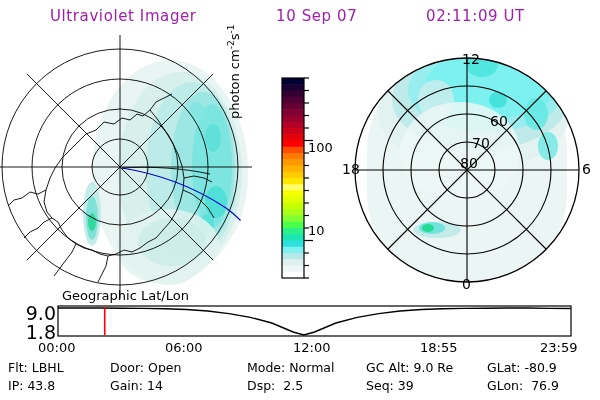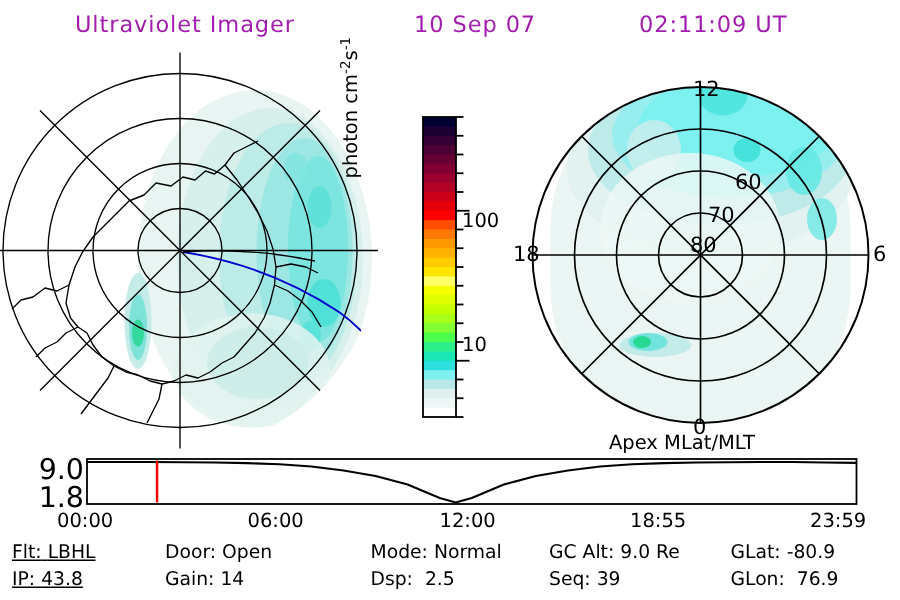--- a/index.html
+++ b/index.html
@@ -45,21 +45,21 @@
     transform:rotate(-90deg);transform-origin:left top;text-align:center;
   }
   .ytick{position:absolute;font-size:19px;right:0px;white-space:nowrap;}
   .xtick{position:absolute;font-size:13px;white-space:nowrap;top:52px;}
 
   
   #status{position:absolute;left:0px;top:358px;width:600px;height:42px;}
   .st{position:absolute;font-size:12.5px;white-space:nowrap;}
   .r1{top:2px;}
   .r2{top:20px;}
-  .c0{left:8px;text-decoration:underline;} .c1{left:110px;} .c2{left:247px;} .c3{left:366px;} .c4{left:487px;}
+  .c0{left:8px;} .c1{left:110px;} .c2{left:247px;} .c3{left:366px;} .c4{left:487px;}
 </style>
 </head>
 <body>
 
 <div id="root">
 
   <div class="hdr" id="hdr-title">Ultraviolet Imager</div>
   <div class="hdr" id="hdr-date">10 Sep 07</div>
   <div class="hdr" id="hdr-time">02:11:09 UT</div>
 
@@ -255,21 +255,21 @@
       <text id="lbl-80" x="120" y="126" font-size="14" font-family="DejaVu Sans, sans-serif">80</text>
 
       <text id="mlt-12" x="122" y="22" font-size="14" font-family="DejaVu Sans, sans-serif">12</text>
       <text id="mlt-6" x="242" y="132" font-size="14" font-family="DejaVu Sans, sans-serif">6</text>
       <text id="mlt-0" x="122" y="247" font-size="14" font-family="DejaVu Sans, sans-serif">0</text>
       <text id="mlt-18" x="2" y="132" font-size="14" font-family="DejaVu Sans, sans-serif">18</text>
     </svg>
   </div>
 
   <div class="abs" id="orbit">
-    <div class="plot-title" id="title-apex">Apex MLat/MLT</div>
+    <div class="plot-title" id="title-geo">Geographic Lat/Lon</div>
     <div id="ylab">GC Alt</div>
     <div class="ytick" id="yt-hi" style="top:14px;width:56px;left:0px;text-align:right;">9.0</div>
     <div class="ytick" id="yt-lo" style="top:33px;width:56px;left:0px;text-align:right;">1.8</div>
 
     <svg width="600" height="68" viewBox="0 0 600 68">
       <rect x="58" y="18" width="513" height="30" fill="#ffffff" stroke="#000000" stroke-width="1.2"></rect>
       <polyline id="orbit-curve" fill="none" stroke="#000000" stroke-width="1.4" points="58.00,20.00 79.38,20.00 100.75,20.00 122.13,20.19 143.50,20.38 164.88,20.75 186.25,21.50 207.63,23.00 229.00,25.63 250.38,29.38 271.75,35.00 293.13,44.00 303.81,47.00 314.50,44.00 335.88,35.00 357.25,29.38 378.63,25.63 400.00,23.00 421.38,21.50 442.75,20.75 464.13,20.38 485.50,20.19 506.88,20.00 528.25,20.00 549.63,20.38 570.64,20.56"></polyline>
       <line id="time-marker" y1="19" y2="47" stroke="#ff0000" stroke-width="1.6" x1="104.72" x2="104.72"></line>
     </svg>
 

